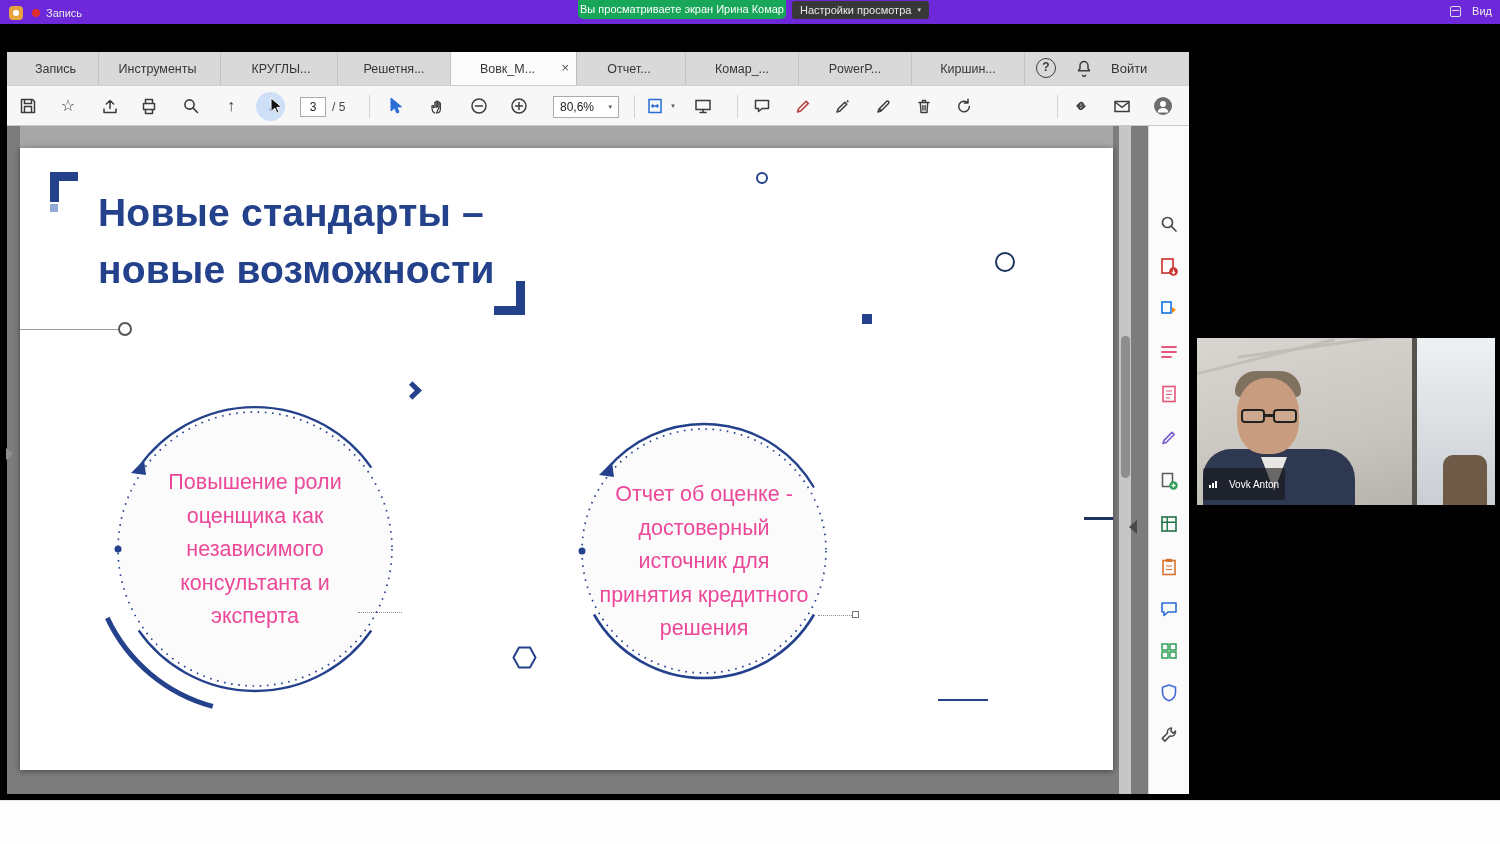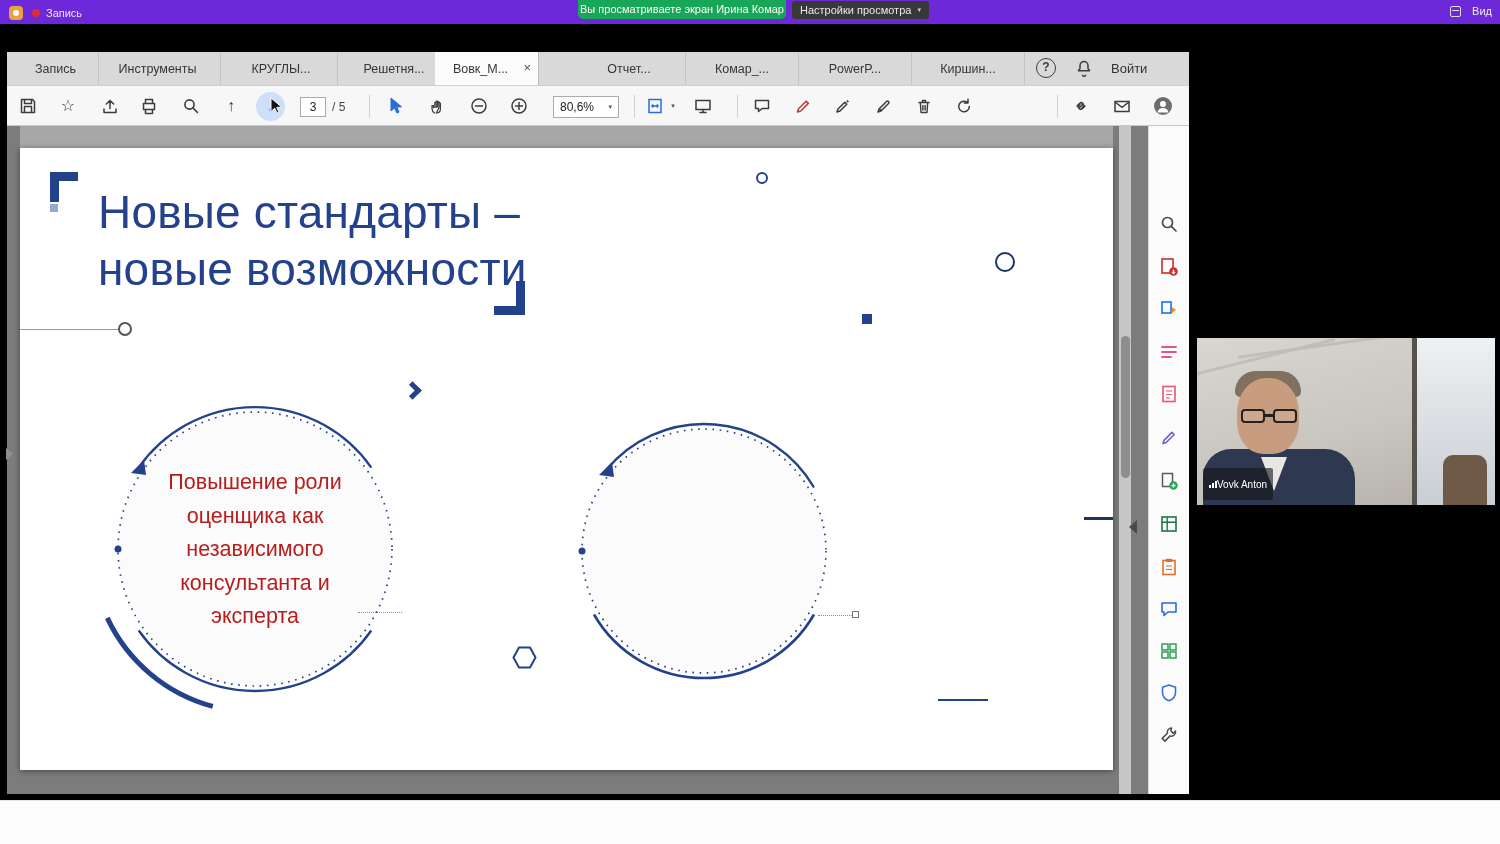--- a/index.html
+++ b/index.html
@@ -46,39 +46,39 @@
   .sbtrack{position:absolute;left:1112px;top:0;bottom:0;width:12px;background:#c6c6c6}
   .sbthumb{position:absolute;left:1.5px;top:210px;width:9px;height:142px;background:#8e8e8e;border-radius:5px}
   .collapse-r{position:absolute;left:1122px;top:394px;width:0;height:0;border-top:7px solid transparent;border-bottom:7px solid transparent;border-right:8px solid #4a4a4a}
   .panel-l{position:absolute;left:6px;top:448px;width:0;height:0;border-top:6px solid transparent;border-bottom:6px solid transparent;border-left:7px solid #8f8f8f}
 
   .rightcol{position:absolute;top:74px;right:0;width:41px;bottom:0;background:#fbfbfb;border-left:1px solid #d5d5d5}
   .rti{position:absolute;left:50%;transform:translateX(-50%)}
   .rdiv{position:absolute;left:7px;width:27px;height:1px;background:#dcdcdc}
 
   
-  .title{position:absolute;left:78px;top:36px;font-size:46px;line-height:57px;font-weight:normal;color:#24418c;letter-spacing:.2px;white-space:nowrap}
-  .ctext{position:absolute;color:#b91c1c;font-size:21.5px;line-height:33.5px;text-align:center;white-space:pre-line;font-weight:500}
+  .title{position:absolute;left:78px;top:36px;font-size:39px;line-height:57px;font-weight:bold;color:#24418c;letter-spacing:.2px;white-space:nowrap}
+  .ctext{position:absolute;color:#ec4899;font-size:21.5px;line-height:33.5px;text-align:center;white-space:pre-line;font-weight:500}
   .deco{position:absolute}
   .chev{width:13px;height:13px;border-top:5px solid #24418c;border-right:5px solid #24418c;transform:rotate(45deg)}
   .dotline{border-top:1px dotted #8f8f8f}
 
   
   .cam{position:absolute;left:1197px;top:338px;width:298px;height:167px;background:linear-gradient(165deg,#d9d6d1 0%,#c9c5bf 55%,#b3afa8 100%);overflow:hidden}
   .beam{position:absolute;background:#c1beb7;height:3px}
   .camwin{position:absolute;right:0;top:0;width:78px;height:167px;background:linear-gradient(180deg,#eef1f3,#c9ced3)}
   .mullion{position:absolute;right:78px;top:0;width:5px;height:167px;background:#57534c}
   .chair{position:absolute;right:8px;bottom:0;width:44px;height:50px;background:#6e5a46;border-radius:10px 10px 0 0}
   .torso{position:absolute;left:6px;bottom:0;width:152px;height:56px;background:#2e3850;border-radius:28px 30px 0 0}
   .shirt{position:absolute;left:64px;bottom:14px;width:0;height:0;border-left:13px solid transparent;border-right:13px solid transparent;border-top:34px solid #e9e7e2}
   .head{position:absolute;left:40px;top:40px;width:62px;height:76px;background:#c89d7f;border-radius:46% 46% 42% 42%}
   .hair{position:absolute;left:38px;top:33px;width:66px;height:26px;background:#80705e;border-radius:30px 30px 8px 8px}
   .glass{position:absolute;width:24px;height:14px;border:2.5px solid #23211f;border-radius:4px;background:rgba(255,255,255,.12)}
   .bridge{position:absolute;left:66px;top:76px;width:10px;height:2.5px;background:#23211f}
-  .namepill{position:absolute;left:6px;bottom:5px;height:30px;background:rgba(20,20,20,.6);border-radius:2px;display:flex;align-items:center;gap:0;padding:16px 6px;color:#fff;font-size:10px}
+  .namepill{position:absolute;left:6px;bottom:5px;height:30px;background:rgba(20,20,20,.6);border-radius:2px;display:flex;align-items:center;gap:12px;padding:16px 6px;color:#fff;font-size:10px}
   .sig{display:inline-flex;align-items:flex-end;gap:1px}
   .sig i{display:block;width:2px;background:#fff}
 
   
   .botbar{position:absolute;left:0;top:800px;width:1500px;height:44px;background:#fdfdfd;border-top:1px solid #e6e6e6}
 </style>
 </head>
 <body>
 
 <div class="screen">
@@ -106,21 +106,21 @@
         </div>
       <div class="tab" style="left:88px;width:126px">
           <span>Инструменты</span>
         </div>
       <div class="tab" style="left:218px;width:113px">
           <span>КРУГЛЫ...</span>
         </div>
       <div class="tab" style="left:331px;width:113px">
           <span>Решетня...</span>
         </div>
-      <div class="tab active" style="left:428px;width:104px">
+      <div class="tab active" style="left:444px;width:126px">
         <span style="margin-right:12px">Вовк_М...</span>
         <span class="tabclose">×</span>
       </div>
       <div class="tab" style="left:566px;width:113px">
           <span>Отчет...</span>
         </div>
       <div class="tab" style="left:679px;width:113px">
           <span>Комар_...</span>
         </div>
       <div class="tab" style="left:792px;width:113px">
@@ -305,20 +305,25 @@
 консультанта и
 эксперта</div>
 
         <svg class="deco" style="left:534px;top:253px" width="300" height="300" viewBox="0 0 300 300">
           <circle cx="150" cy="150" r="122" fill="#fbfbfb" stroke="#24418c" stroke-width="1.7" stroke-dasharray="1.6 5.6"></circle>
           <path d="M52.7 68.4 A127 127 0 0 1 260 86.5" fill="none" stroke="#24418c" stroke-width="2.3"></path>
           <polygon points="45,74 58,61 60,76" fill="#24418c"></polygon>
           <path d="M40 213.5 A127 127 0 0 0 260 213.5" fill="none" stroke="#24418c" stroke-width="2.6"></path>
           <circle cx="28" cy="150" r="3.5" fill="#24418c"></circle>
         </svg>
+        <div class="ctext" style="left:558px;top:330px;width:252px">Отчет об оценке -
+достоверный
+источник для
+принятия кредитного
+решения</div>
 
         <div class="deco dotline" style="left:338px;top:464px;width:44px"></div>
         <div class="deco dotline" style="left:798px;top:467px;width:34px"></div>
         <div class="deco" style="left:832px;top:463px;width:7px;height:7px;border:1px solid #777;background:#fff"></div>
 
         <svg class="deco" style="left:492px;top:498px" width="25" height="23" viewBox="0 0 25 23">
           <polygon points="7,1.5 18,1.5 23.5,11.5 18,21.5 7,21.5 1.5,11.5" fill="none" stroke="#24418c" stroke-width="2"></polygon>
         </svg>
 
         <div class="deco" style="left:918px;top:551px;width:50px;height:2px;background:#24418c"></div>

